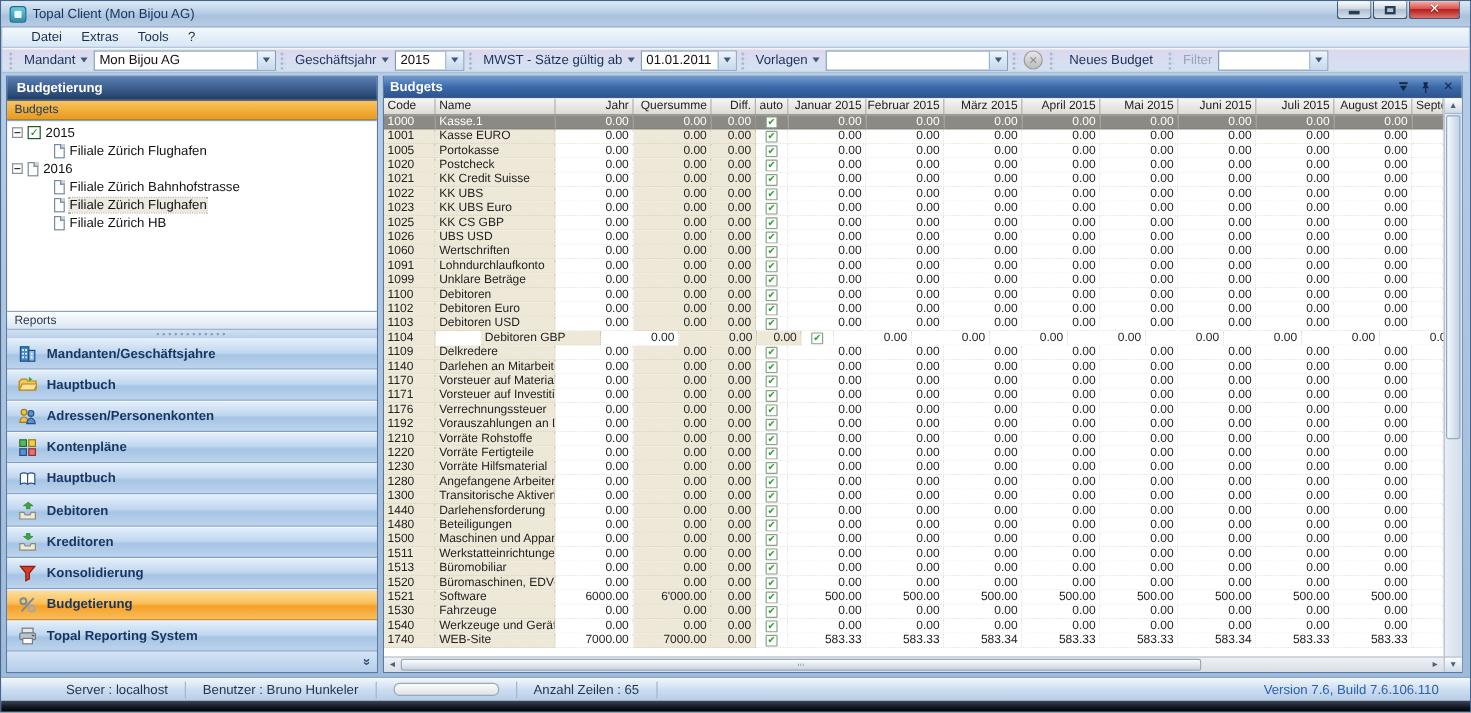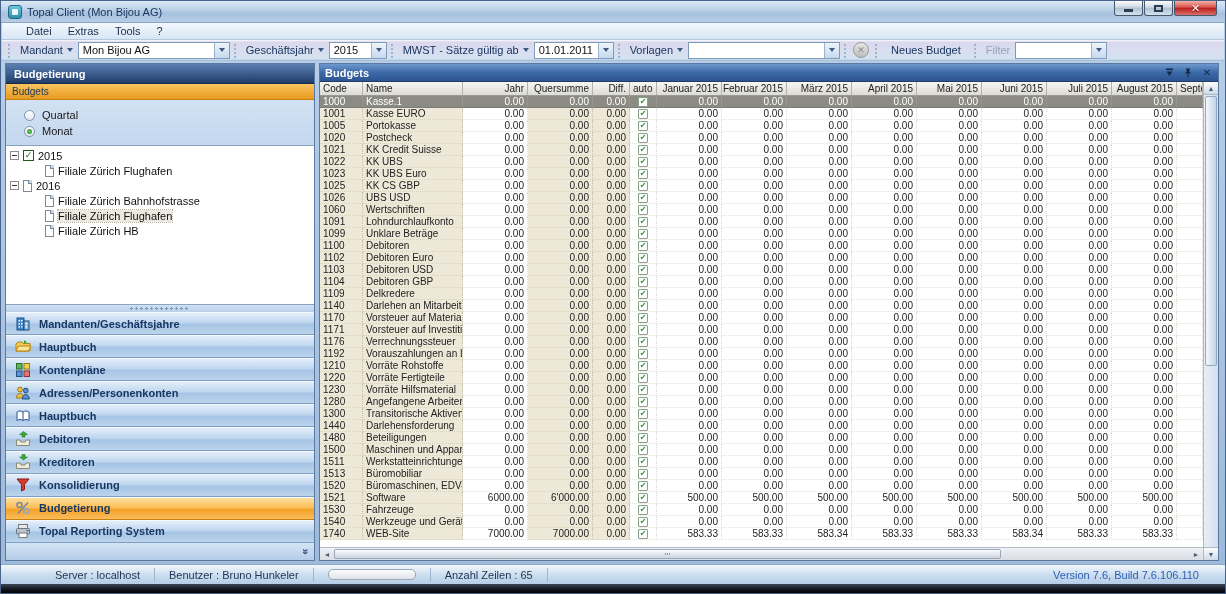--- a/index.html
+++ b/index.html
@@ -217,30 +217,20 @@
           <span class="caret"></span>
         </span>
     </span>
   </div>
 
   <div class="main">
 
     <div class="sidebar">
       <div class="sb-header">Budgetierung</div>
       <div class="sb-section">Budgets</div>
-      <div class="radio-area" id="radio-area">
-          <div class="radio-row">
-            <span class="radio-circle"></span>
-            <span>Quartal</span>
-          </div>
-          <div class="radio-row">
-            <span class="radio-circle selected"></span>
-            <span>Monat</span>
-          </div>
-        </div>
       <div class="tree-box" id="tree-box">
           <div class="tree-row" style="padding-left: 4px;">
             <span class="expander"></span>
             <span class="tree-check">✓</span>
             <span class="tree-label">2015</span>
           </div>
           <div class="tree-row" style="padding-left: 24px;">
             <span style="width: 15px; flex: 0 0 auto;"></span>
             <span class="doc-icon"></span>
             <span class="tree-label">Filiale Zürich Flughafen</span>
@@ -259,20 +249,21 @@
             <span style="width: 15px; flex: 0 0 auto;"></span>
             <span class="doc-icon"></span>
             <span class="tree-label">Filiale Zürich Flughafen</span>
           </div>
           <div class="tree-row" style="padding-left: 24px;">
             <span style="width: 15px; flex: 0 0 auto;"></span>
             <span class="doc-icon"></span>
             <span class="tree-label">Filiale Zürich HB</span>
           </div>
         </div>
+      <div class="reports-bar">Reports</div>
       <div class="splitter">
           <span class="splitter-dots"></span>
         </div>
       <div class="nav-list" id="nav-list">
           <div class="nav-item">
             <span class="nav-icon">
               <svg width="16" height="16">
                 <rect x="2" y="2" width="7" height="12" fill="#3f87c9" stroke="#1d4f84"></rect>
                 <rect x="9" y="5" width="5" height="9" fill="#8ebbe4" stroke="#1d4f84"></rect>
                 <rect x="3.5" y="4" width="1.5" height="1.5" fill="#fff"></rect>
@@ -293,38 +284,38 @@
                 <path d="M1 12V5l2-2h4l1 1.5h7V12z" fill="#f6c857" stroke="#b8860b"></path>
                 <path d="M1 12l2.5-5H16l-2.5 5z" fill="#fde29a" stroke="#b8860b"></path>
                 <path d="M9 1l3 2-3 2z" fill="#3aa93a"></path>
               </svg>
             </span>
             <span class="nav-label">Hauptbuch</span>
           </div>
           <div class="nav-item">
             <span class="nav-icon">
               <svg width="16" height="16">
+                <circle cx="5" cy="4.5" r="2.4" fill="#f2c14e" stroke="#9a7d10"></circle>
+                <path d="M1.5 13c0-3 2-4.5 3.5-4.5S8.5 10 8.5 13z" fill="#f2c14e" stroke="#9a7d10"></path>
+                <circle cx="10.8" cy="5.5" r="2.4" fill="#5a8fd6" stroke="#28507f"></circle>
+                <path d="M7.3 14c0-3 2-4.5 3.5-4.5s3.5 1.5 3.5 4.5z" fill="#5a8fd6" stroke="#28507f"></path>
+              </svg>
+            </span>
+            <span class="nav-label">Adressen/Personenkonten</span>
+          </div>
+          <div class="nav-item">
+            <span class="nav-icon">
+              <svg width="16" height="16">
                 <rect x="1.5" y="1.5" width="5.5" height="5.5" fill="#5cb85c" stroke="#2d6e2d"></rect>
                 <rect x="9" y="1.5" width="5.5" height="5.5" fill="#f2d04b" stroke="#9a7d10"></rect>
                 <rect x="1.5" y="9" width="5.5" height="5.5" fill="#5a8fd6" stroke="#28507f"></rect>
                 <rect x="9" y="9" width="5.5" height="5.5" fill="#e57373" stroke="#8f2f2f"></rect>
               </svg>
             </span>
             <span class="nav-label">Kontenpläne</span>
-          </div>
-          <div class="nav-item">
-            <span class="nav-icon">
-              <svg width="16" height="16">
-                <circle cx="5" cy="4.5" r="2.4" fill="#f2c14e" stroke="#9a7d10"></circle>
-                <path d="M1.5 13c0-3 2-4.5 3.5-4.5S8.5 10 8.5 13z" fill="#f2c14e" stroke="#9a7d10"></path>
-                <circle cx="10.8" cy="5.5" r="2.4" fill="#5a8fd6" stroke="#28507f"></circle>
-                <path d="M7.3 14c0-3 2-4.5 3.5-4.5s3.5 1.5 3.5 4.5z" fill="#5a8fd6" stroke="#28507f"></path>
-              </svg>
-            </span>
-            <span class="nav-label">Adressen/Personenkonten</span>
           </div>
           <div class="nav-item">
             <span class="nav-icon">
               <svg width="16" height="16">
                 <path d="M2 4c2-1.3 4-1.3 6 0c2-1.3 4-1.3 6 0v8.5c-2-1.3-4-1.3-6 0c-2-1.3-4-1.3-6 0z" fill="#fff" stroke="#2c5491"></path>
                 <line x1="8" y1="4" x2="8" y2="12.5" stroke="#2c5491"></line>
               </svg>
             </span>
             <span class="nav-label">Hauptbuch</span>
           </div>
@@ -731,21 +722,21 @@
                 <span class="g-cell white num" style="width: 65px; flex: 0 0 auto;">0.00</span>
                 <span class="g-cell white num" style="width: 65px; flex: 0 0 auto;">0.00</span>
                 <span class="g-cell white num" style="width: 65px; flex: 0 0 auto;">0.00</span>
                 <span class="g-cell white num" style="width: 65px; flex: 0 0 auto;">0.00</span>
                 <span class="g-cell white num" style="width: 65px; flex: 0 0 auto;">0.00</span>
                 <span class="g-cell white num" style="width: 65px; flex: 0 0 auto;">0.00</span>
                 <span class="g-cell white" style="width: 26px; flex: 0 0 auto;"></span>
               </div>
               <div class="grid-row">
                 <span class="g-cell" style="width: 43px; flex: 0 0 auto;">1104</span>
-                <span class="g-cell" style="width: 100px; flex: 0 0 auto;">Debitoren GBP</span>
+                <span class="g-cell" style="width: 100px; flex: 0 0 auto; margin-left: 38px;">Debitoren GBP</span>
                 <span class="g-cell num white" style="width: 65px; flex: 0 0 auto;">0.00</span>
                 <span class="g-cell num" style="width: 65px; flex: 0 0 auto;">0.00</span>
                 <span class="g-cell num" style="width: 37px; flex: 0 0 auto;">0.00</span>
                 <span class="g-cell white center" style="width: 27px; flex: 0 0 auto;">
                   <span class="auto-check">✔</span>
                 </span>
                 <span class="g-cell white num" style="width: 65px; flex: 0 0 auto;">0.00</span>
                 <span class="g-cell white num" style="width: 65px; flex: 0 0 auto;">0.00</span>
                 <span class="g-cell white num" style="width: 65px; flex: 0 0 auto;">0.00</span>
                 <span class="g-cell white num" style="width: 65px; flex: 0 0 auto;">0.00</span>

